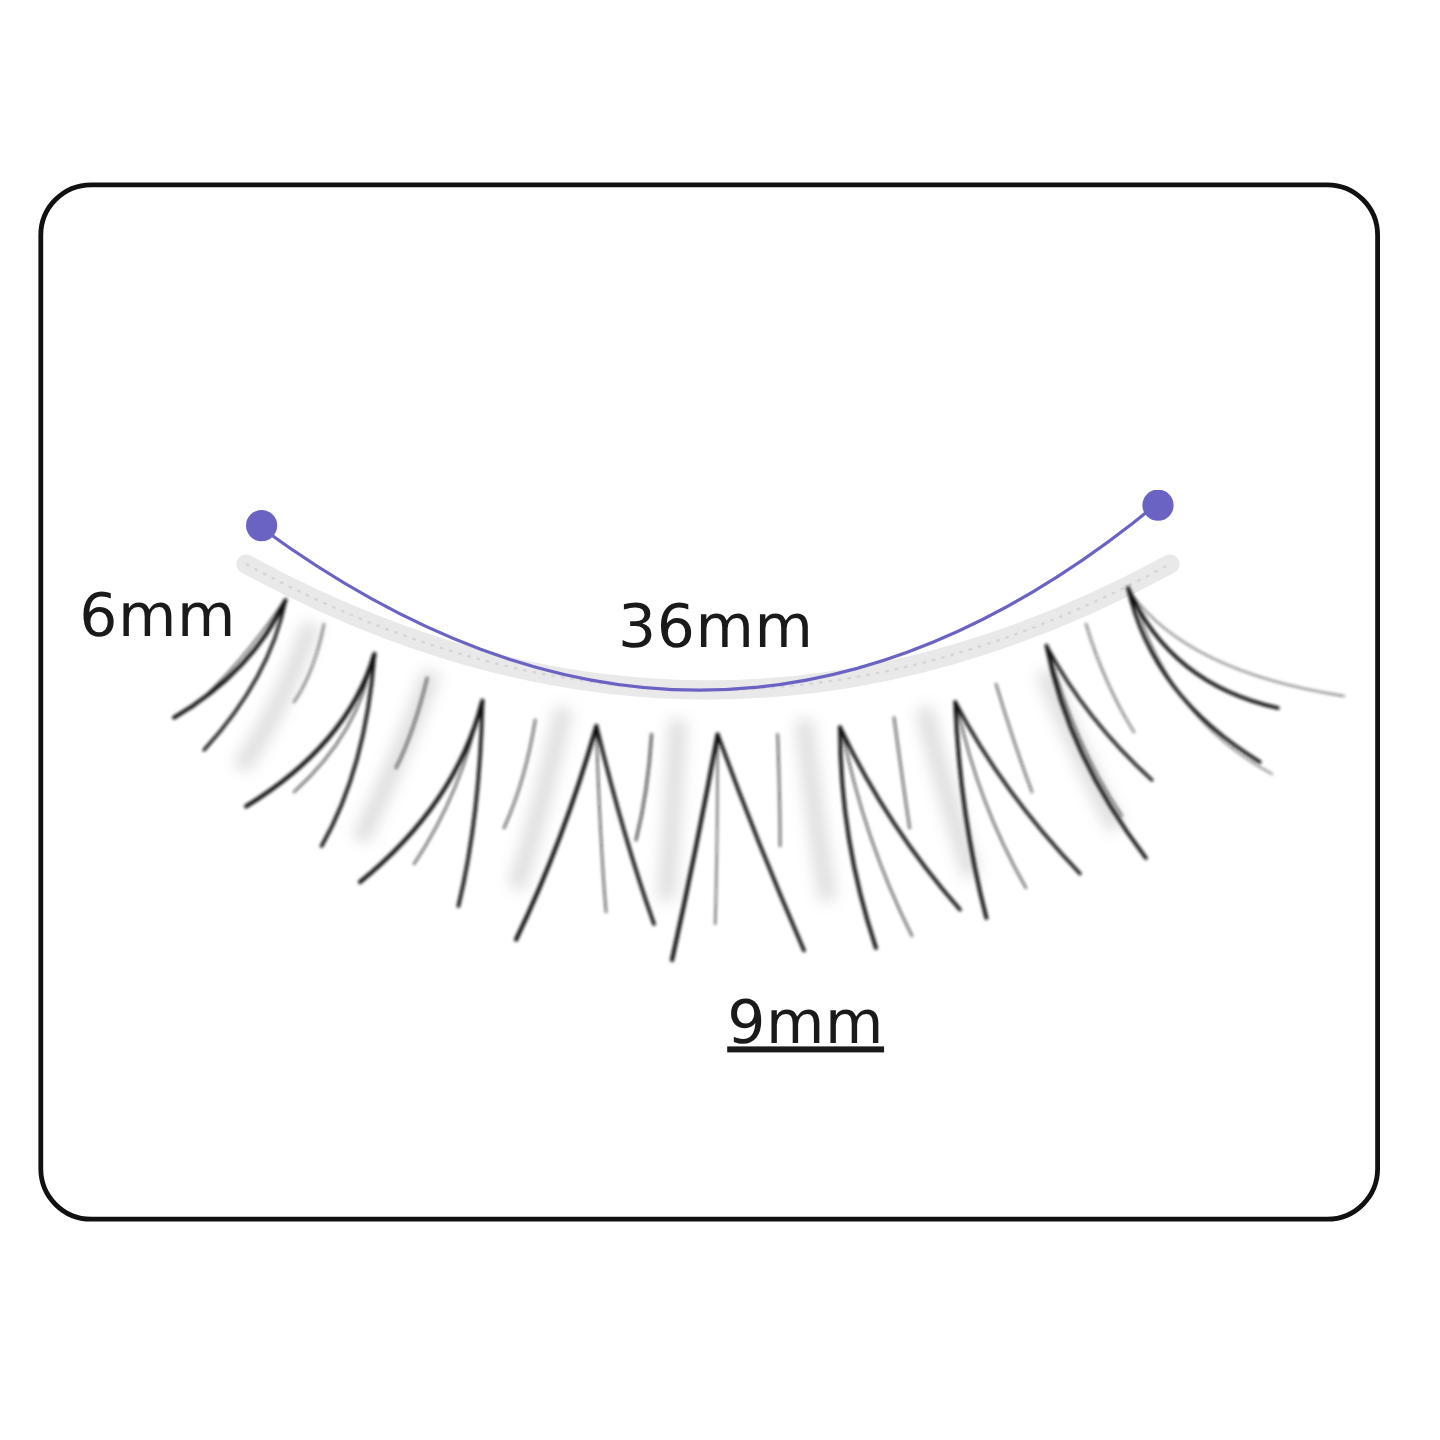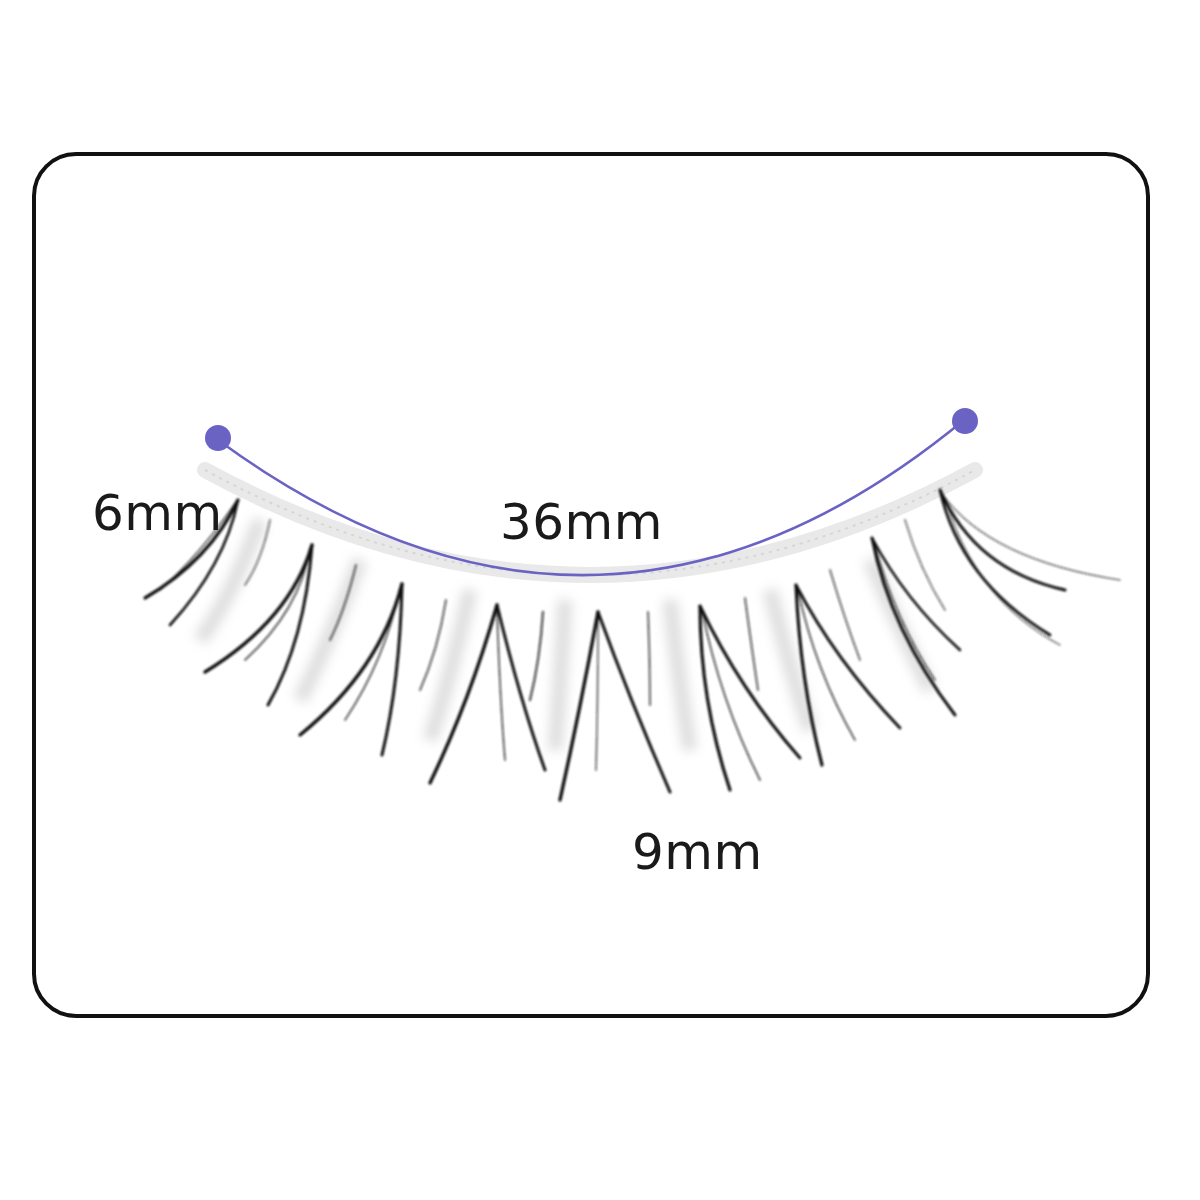--- a/index.html
+++ b/index.html
@@ -36,24 +36,24 @@
     }
     .label {
       position: absolute;
       font-family: "DejaVu Sans", sans-serif;
       font-size: 50px;
       color: #1a1a1a;
       letter-spacing: 0.5px;
       line-height: 1;
       white-space: nowrap;
     }
-    .label-left   { left: 66px;  top: 488px; margin-left: 26px; }
-    .label-top    { left: 500px; top: 497px; }
+    .label-left   { left: 66px;  top: 488px; }
+    .label-top    { left: 515px; top: 497px; }
     .label-right  { left: 968px; top: 476px; }
-    .label-bottom { left: 632px; top: 827px; }
+    .label-bottom { left: 606px; top: 827px; text-decoration: underline; }
   </style>
 </head>
 <body>
 
 <div class="canvas">
   <div class="frame"></div>
 
   <svg class="art" viewBox="0 0 1200 1200" xmlns="http://www.w3.org/2000/svg">
     <defs>
       <filter id="soft" x="-20%" y="-20%" width="140%" height="140%">

